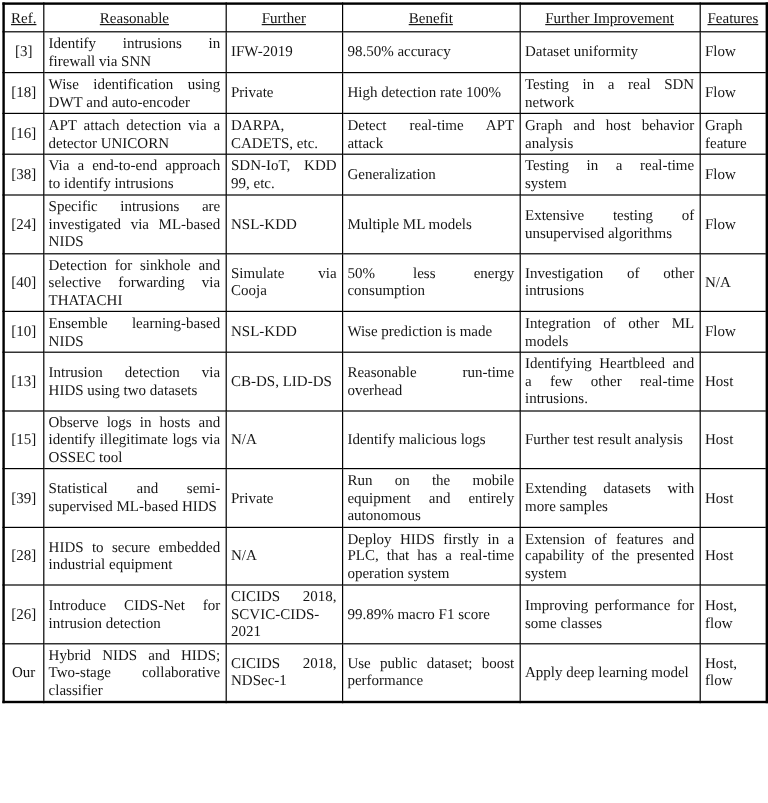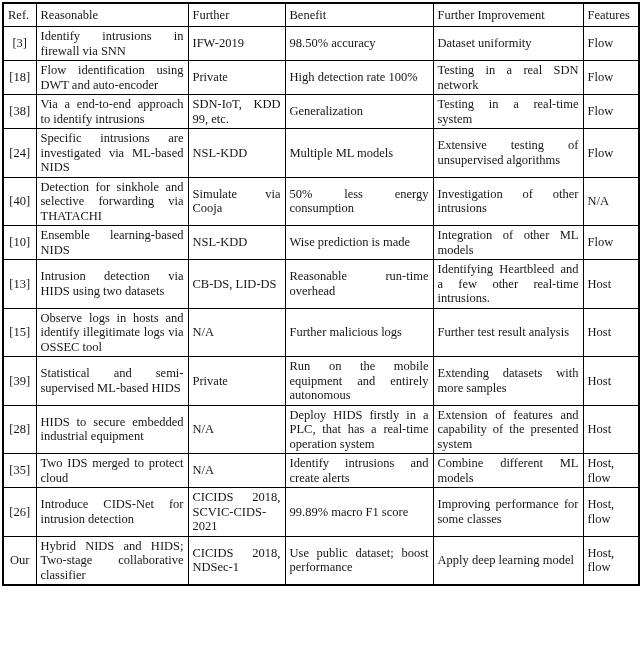--- a/index.html
+++ b/index.html
@@ -26,23 +26,24 @@
     border: 1px solid #000000;
     padding: 2px 4px;
     font-size: 12.5px;
     line-height: 1.16;
     vertical-align: middle;
     overflow: hidden;
     word-wrap: break-word;
   }
   .lit-table th {
     font-weight: normal;
-    text-align: left;
+    text-align: center;
     height: 18px;
     white-space: nowrap;
+    text-decoration: underline;
   }
   .lit-table td.col-ref {
     text-align: center;
     padding: 2px 1px;
   }
   .lit-table td.col-methodology,
   .lit-table td.col-dataset,
   .lit-table td.col-benefit,
   .lit-table td.col-improvement {
     text-align: justify;
@@ -78,25 +79,33 @@
       <tr>
         <td class="col-ref">[3]</td>
         <td class="col-methodology">Identify intrusions in firewall via SNN</td>
         <td class="col-dataset">IFW-2019</td>
         <td class="col-benefit">98.50% accuracy</td>
         <td class="col-improvement">Dataset uniformity</td>
         <td class="col-features">Flow</td>
       </tr>
       <tr>
         <td class="col-ref">[18]</td>
-        <td class="col-methodology">Flow identification using DWT and auto-encoder</td>
+        <td class="col-methodology">Wise identification using DWT and auto-encoder</td>
         <td class="col-dataset">Private</td>
         <td class="col-benefit">High detection rate 100%</td>
         <td class="col-improvement">Testing in a real SDN network</td>
         <td class="col-features">Flow</td>
+      </tr>
+      <tr>
+        <td class="col-ref">[16]</td>
+        <td class="col-methodology">APT attach detection via a detector UNICORN</td>
+        <td class="col-dataset">DARPA, CADETS, etc.</td>
+        <td class="col-benefit">Detect real-time APT attack</td>
+        <td class="col-improvement">Graph and host behavior analysis</td>
+        <td class="col-features">Graph feature</td>
       </tr>
       <tr>
         <td class="col-ref">[38]</td>
         <td class="col-methodology">Via a end-to-end approach to identify intrusions</td>
         <td class="col-dataset">SDN-IoT, KDD 99, etc.</td>
         <td class="col-benefit">Generalization</td>
         <td class="col-improvement">Testing in a real-time system</td>
         <td class="col-features">Flow</td>
       </tr>
       <tr>
@@ -128,47 +137,39 @@
         <td class="col-methodology">Intrusion detection via HIDS using two datasets</td>
         <td class="col-dataset">CB-DS, LID-DS</td>
         <td class="col-benefit">Reasonable run-time overhead</td>
         <td class="col-improvement">Identifying Heartbleed and a few other real-time intrusions.</td>
         <td class="col-features">Host</td>
       </tr>
       <tr>
         <td class="col-ref">[15]</td>
         <td class="col-methodology">Observe logs in hosts and identify illegitimate logs via OSSEC tool</td>
         <td class="col-dataset">N/A</td>
-        <td class="col-benefit">Further malicious logs</td>
+        <td class="col-benefit">Identify malicious logs</td>
         <td class="col-improvement">Further test result analysis</td>
         <td class="col-features">Host</td>
       </tr>
       <tr>
         <td class="col-ref">[39]</td>
         <td class="col-methodology">Statistical and semi-supervised ML-based HIDS</td>
         <td class="col-dataset">Private</td>
         <td class="col-benefit">Run on the mobile equipment and entirely autonomous</td>
         <td class="col-improvement">Extending datasets with more samples</td>
         <td class="col-features">Host</td>
       </tr>
       <tr>
         <td class="col-ref">[28]</td>
         <td class="col-methodology">HIDS to secure embedded industrial equipment</td>
         <td class="col-dataset">N/A</td>
         <td class="col-benefit">Deploy HIDS firstly in a PLC, that has a real-time operation system</td>
         <td class="col-improvement">Extension of features and capability of the presented system</td>
         <td class="col-features">Host</td>
-      </tr>
-      <tr>
-        <td class="col-ref">[35]</td>
-        <td class="col-methodology">Two IDS merged to protect cloud</td>
-        <td class="col-dataset">N/A</td>
-        <td class="col-benefit">Identify intrusions and create alerts</td>
-        <td class="col-improvement">Combine different ML models</td>
-        <td class="col-features">Host, flow</td>
       </tr>
       <tr>
         <td class="col-ref">[26]</td>
         <td class="col-methodology">Introduce CIDS-Net for intrusion detection</td>
         <td class="col-dataset">CICIDS 2018, SCVIC-CIDS-2021</td>
         <td class="col-benefit">99.89% macro F1 score</td>
         <td class="col-improvement">Improving performance for some classes</td>
         <td class="col-features">Host, flow</td>
       </tr>
       <tr>

